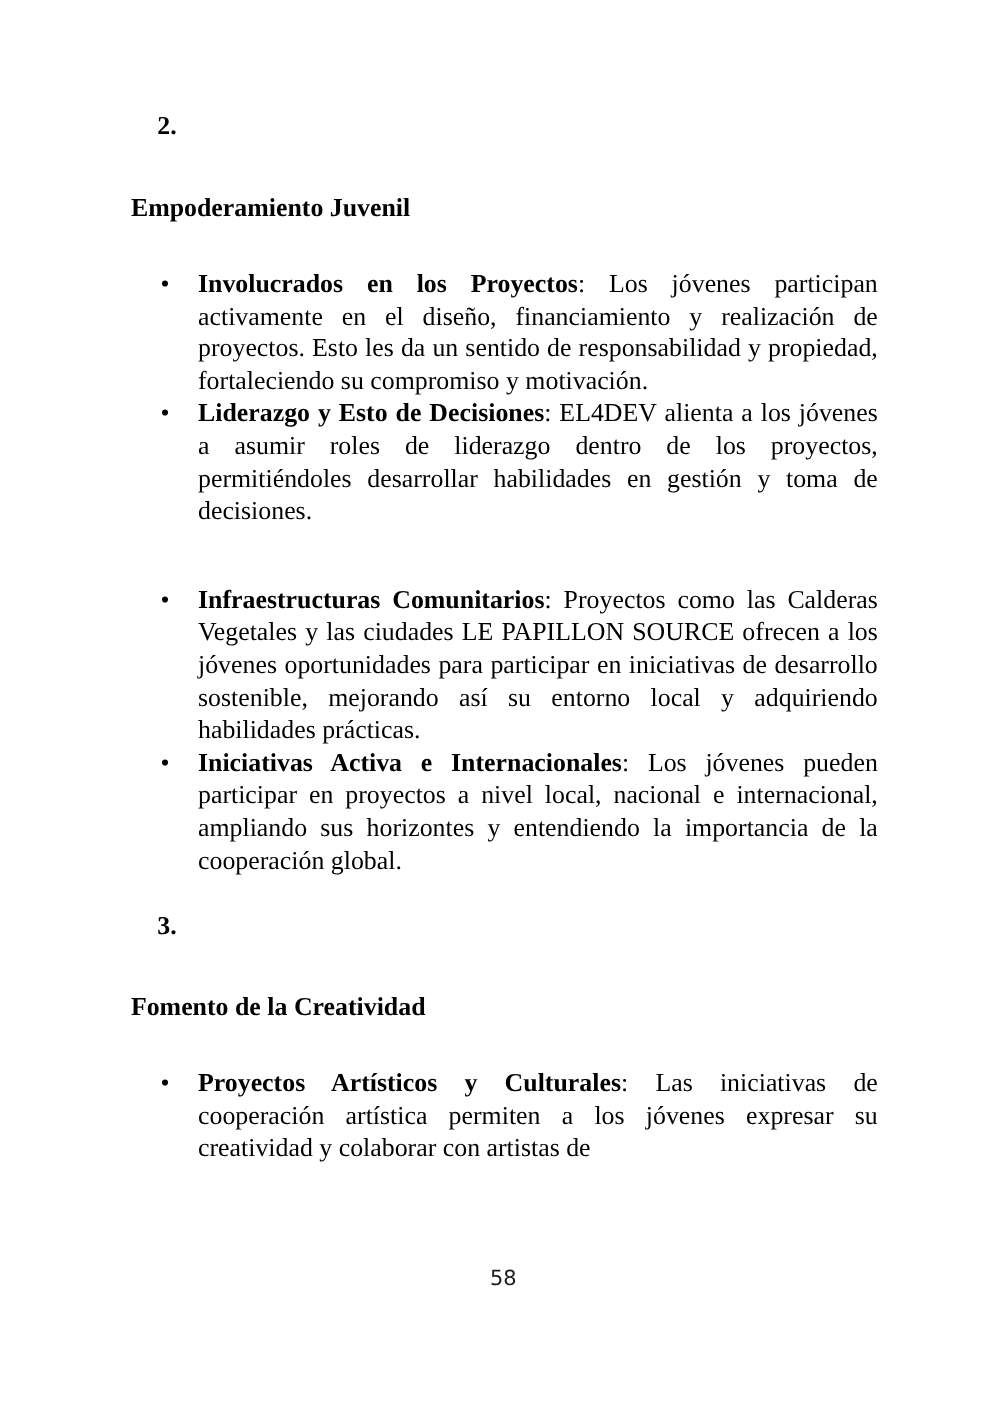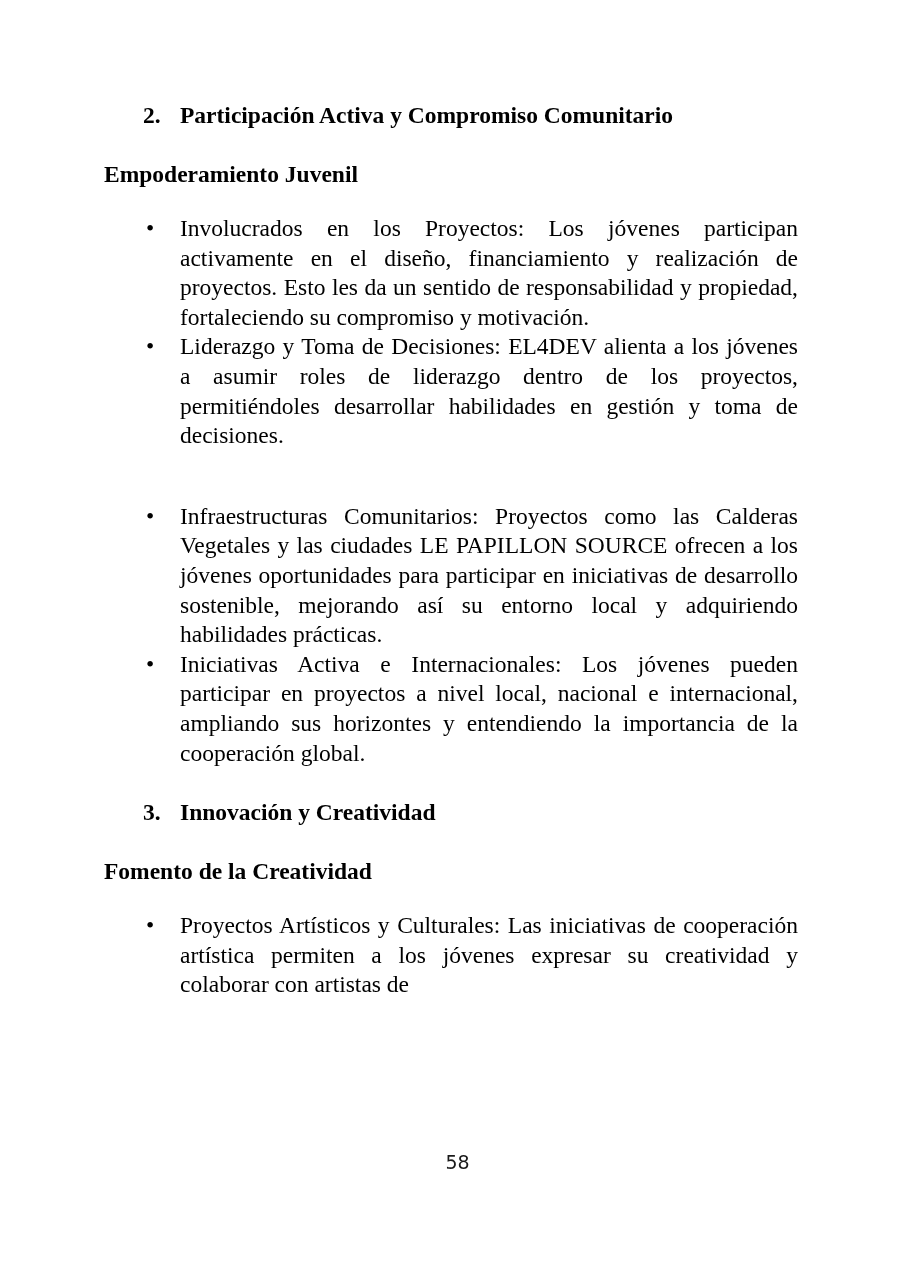--- a/index.html
+++ b/index.html
@@ -52,21 +52,21 @@
   }
   .num-heading.justified .num-text {
     text-align: justify;
   }
 
   
   .sub-heading {
     font-weight: bold;
     font-size: 23.5px;
     line-height: 30px;
-    margin: 0;
+    margin: 15px;
   }
 
   
   .bullets {
     list-style: none;
     margin: 0;
     padding: 0;
   }
   .bullets li {
     position: relative;
@@ -79,21 +79,21 @@
     margin: 0;
   }
   .bullets li .bullet-dot {
     position: absolute;
     left: 42px;             
     top: 0;
     font-size: 23.5px;
     line-height: 29.6px;
   }
   .bullets li .lead {
-    font-weight: normal;
+    font-weight: bold;
   }
 
   
   .gap-after-numheading { height: 29px; }
   .gap-after-subheading { height: 25px; }
   .gap-after-list       { height: 26px; }
   .gap-before-numheading{ height: 29px; }
 
   
   .page-number {
@@ -110,37 +110,36 @@
 </style>
 </head>
 <body>
 
 <div class="page">
 
   <div class="content">
 
     <div class="num-heading justified">
       <span class="num">2.</span>
-      <span class="num-text">Participación Activa y Compromiso Comunitario</span>
     </div>
 
     <div class="gap-after-numheading"></div>
 
     <div class="sub-heading">Empoderamiento Juvenil</div>
 
     <div class="gap-after-subheading"></div>
 
     <ul class="bullets">
       <li>
         <span class="bullet-dot">•</span>
         <span class="lead">Involucrados en los Proyectos</span><span>: </span><span>Los jóvenes participan activamente en el diseño, financiamiento y realización de proyectos. Esto les da un sentido de responsabilidad y propiedad, fortaleciendo su compromiso y motivación.</span>
       </li>
       <li>
         <span class="bullet-dot">•</span>
-        <span class="lead">Liderazgo y Toma de Decisiones</span><span>: </span><span>EL4DEV alienta a los jóvenes a asumir roles de liderazgo dentro de los proyectos, permitiéndoles desarrollar habilidades en gestión y toma de decisiones.</span>
+        <span class="lead">Liderazgo y Esto de Decisiones</span><span>: </span><span>EL4DEV alienta a los jóvenes a asumir roles de liderazgo dentro de los proyectos, permitiéndoles desarrollar habilidades en gestión y toma de decisiones.</span>
       </li>
     </ul>
 
     <div class="gap-after-list"></div>
 
 
     <div class="gap-after-subheading"></div>
 
     <ul class="bullets">
       <li>
@@ -150,21 +149,20 @@
       <li>
         <span class="bullet-dot">•</span>
         <span class="lead">Iniciativas Activa e Internacionales</span><span>: </span><span>Los jóvenes pueden participar en proyectos a nivel local, nacional e internacional, ampliando sus horizontes y entendiendo la importancia de la cooperación global.</span>
       </li>
     </ul>
 
     <div class="gap-before-numheading"></div>
 
     <div class="num-heading">
       <span class="num">3.</span>
-      <span class="num-text">Innovación y Creatividad</span>
     </div>
 
     <div class="gap-after-numheading"></div>
 
     <div class="sub-heading">Fomento de la Creatividad</div>
 
     <div class="gap-after-subheading"></div>
 
     <ul class="bullets">
       <li>

